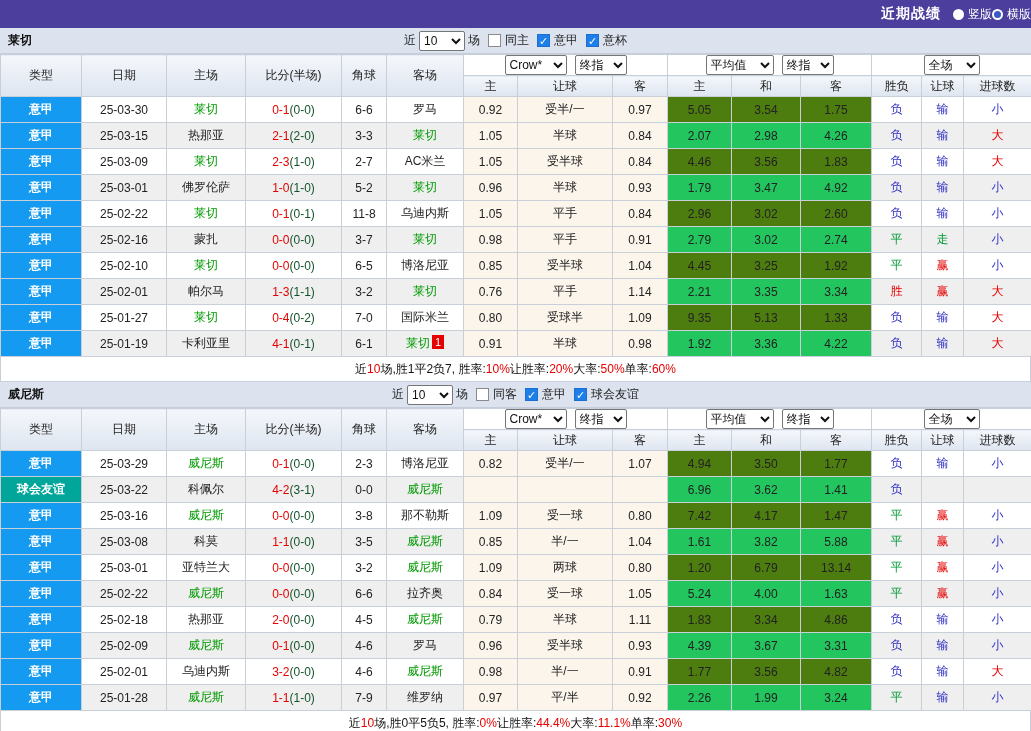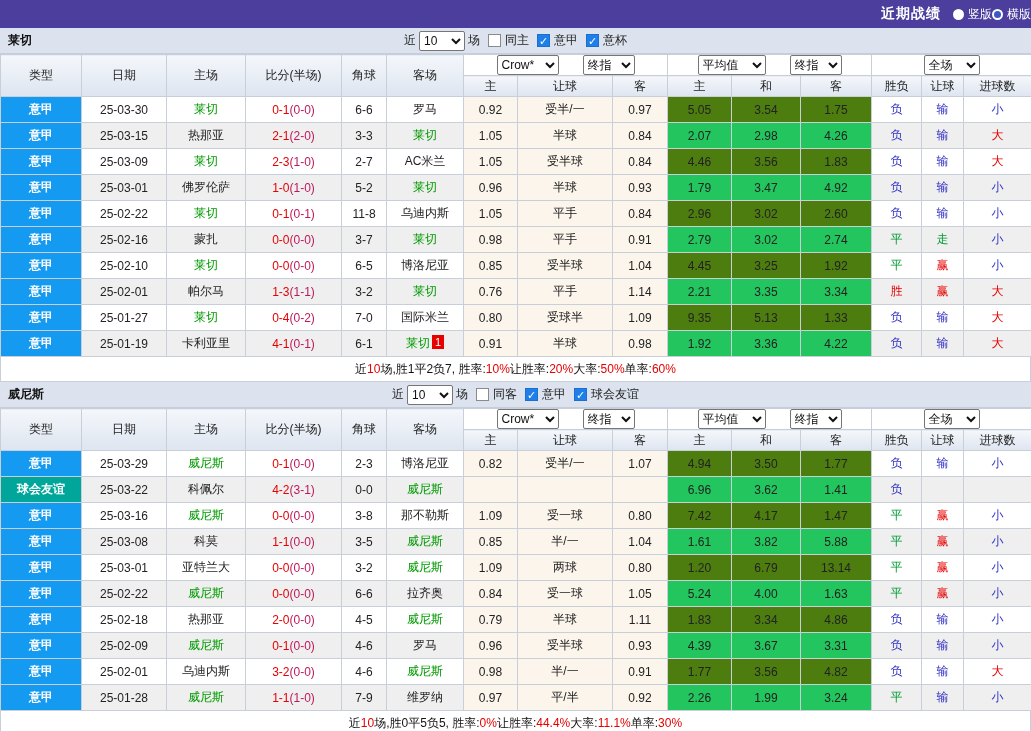--- a/index.html
+++ b/index.html
@@ -17,34 +17,34 @@
   .strip .team{position:absolute;left:8px;font-weight:bold;color:#111}
   .filters{display:flex;align-items:center;gap:3px}
   select{font-size:12px;height:20px;border:1px solid #767676;background:#fff;border-radius:2px;color:#111}
   .cb{width:13px;height:13px;border:1px solid #8a8a8a;background:#fff;display:inline-block;margin:0 1px 0 5px;text-align:center;line-height:12px;font-size:11px;cursor:pointer}
   .cb.checked{background:#1F7FE8;border-color:#1B6FD0;color:#fff;font-weight:bold}
   
   table{border-collapse:collapse;width:1031px;table-layout:fixed}
   th,td{border:1px solid #c9cfd8;text-align:center;overflow:hidden;white-space:nowrap}
   thead th{background:linear-gradient(#F4F7FB,#DEE5F0);font-weight:normal;color:#222;height:21px}
   thead th.group{background:#fff}
-  thead th.group select{margin:0 12px}
+  thead th.group select{margin:0 4px}
   tbody td{height:26px;background:#fff}
   tr.even td{background:#EFEFEF}
   td.crow{background:#FCF5EC}
   tr.even td.crow{background:#FCF5EC}
   td.euro{background:#4d7c0f}
   tr.even td.euro{background:#22c55e}
   td.type{background:#149AF0;color:#fff;font-weight:bold}
   tr.even td.type{background:#149AF0}
   td.type.friendly{background:#00A69A}
   tr.even td.type.friendly{background:#00A69A}
   .tg{color:#009900}
   .ft{color:#E60000}
-  .ht{color:#be185d}
+  .ht{color:#14532d}
   .c-blue{color:#2F2FC4}
   .c-green{color:#009933}
   .c-red{color:#E60000}
   .b1{display:inline-block;background:#E60000;color:#fff;font-size:11px;line-height:14px;padding:0 3px;margin-left:2px;vertical-align:1px}
   .summary{height:25px;display:flex;align-items:center;justify-content:center;border:1px solid #c9cfd8;border-top:none;background:#fff;color:#111}
   .summary .red{color:#E60000}
 </style>
 </head>
 <body>
 

